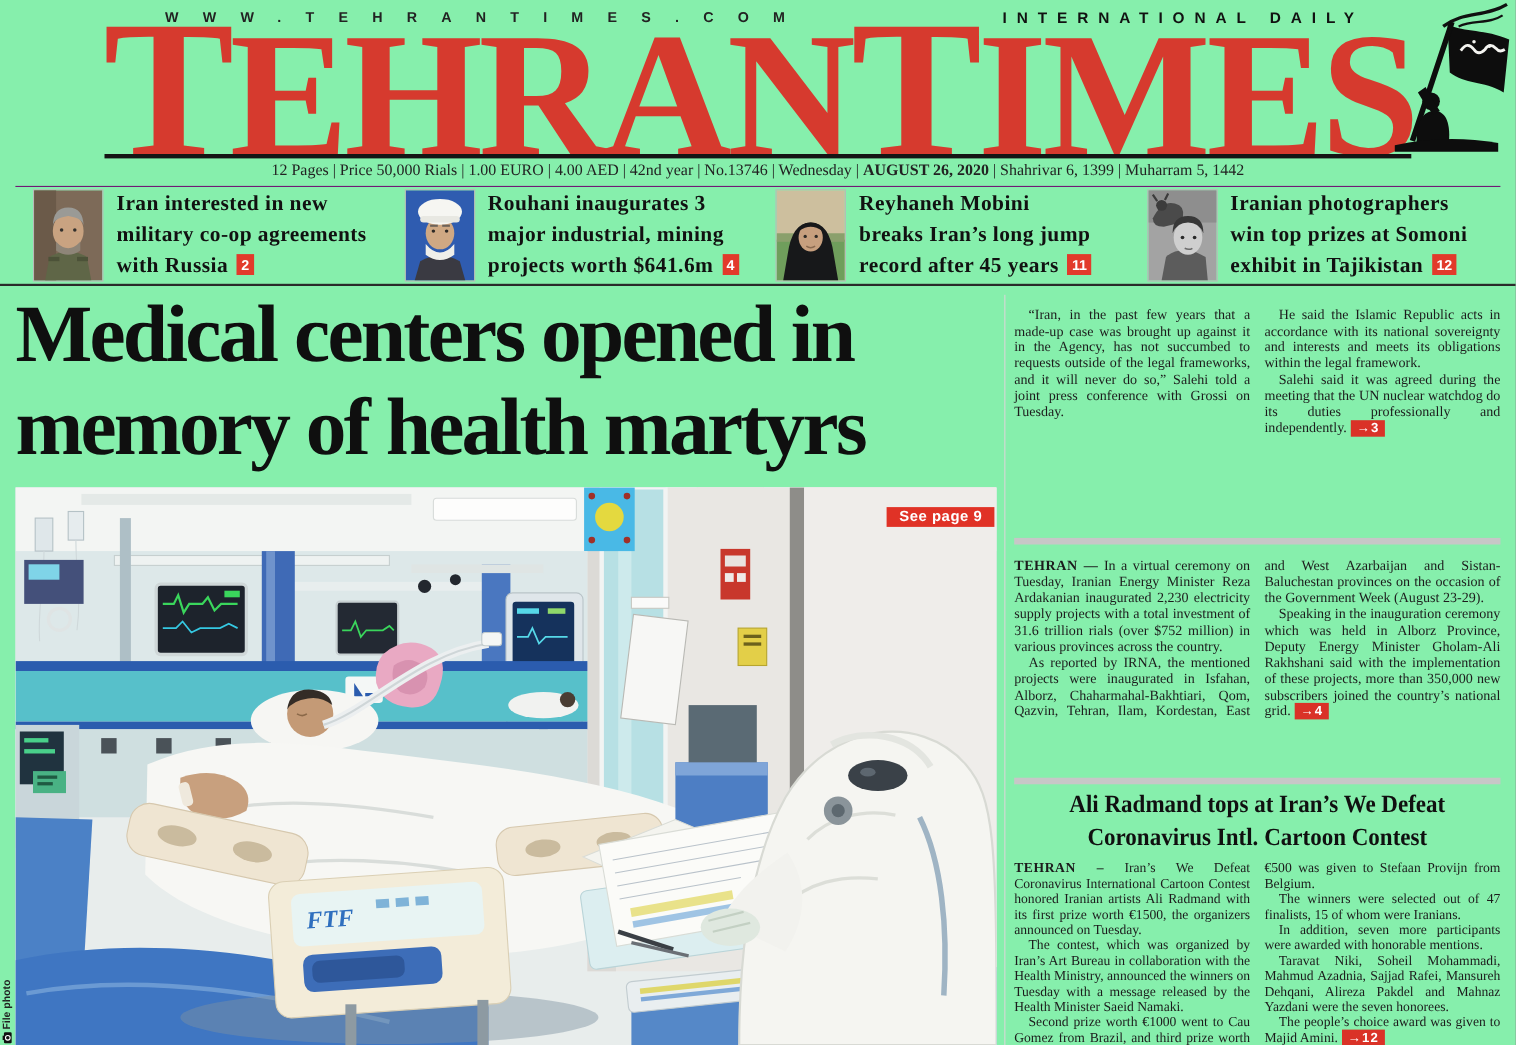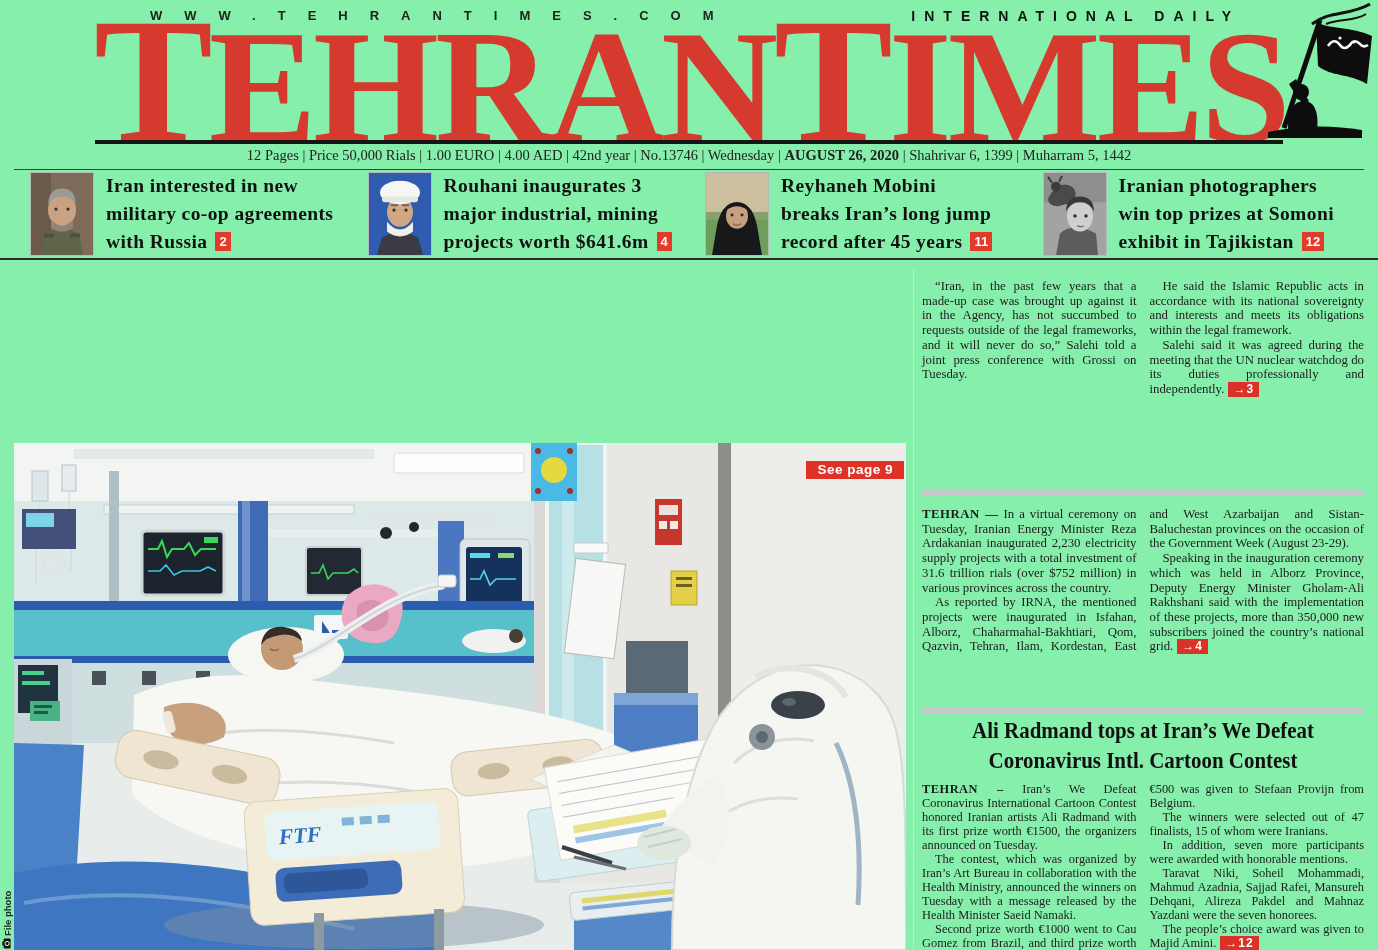--- a/index.html
+++ b/index.html
@@ -204,20 +204,24 @@
       </svg>
       <div class="ttext">
         <div>Iranian photographers</div>
         <div>win top prizes at Somoni</div>
         <div><span>exhibit in Tajikistan</span><span class="pbadge">12</span></div>
       </div>
     </div>
   </div>
   <div class="teaser-rule"></div>
 
+  <h1 class="lead-headline">
+    <span class="hl">Medical centers opened in</span>
+    <span class="hl">memory of health martyrs</span>
+  </h1>
 
   <div class="lead-photo">
     <svg viewBox="0 0 892 507" preserveAspectRatio="none">
 
       <rect width="892" height="507" fill="#e8edec"></rect>
       <rect width="892" height="58" fill="#f3f5f3"></rect>
       <rect x="60" y="6" width="300" height="10" fill="#e4e9e7"></rect>
       <rect x="380" y="10" width="130" height="20" rx="3" fill="#fdfdfc" stroke="#d8dcda"></rect>
       <rect x="620" y="0" width="60" height="14" fill="#fbfbfa" stroke="#ddddd8"></rect>
 

